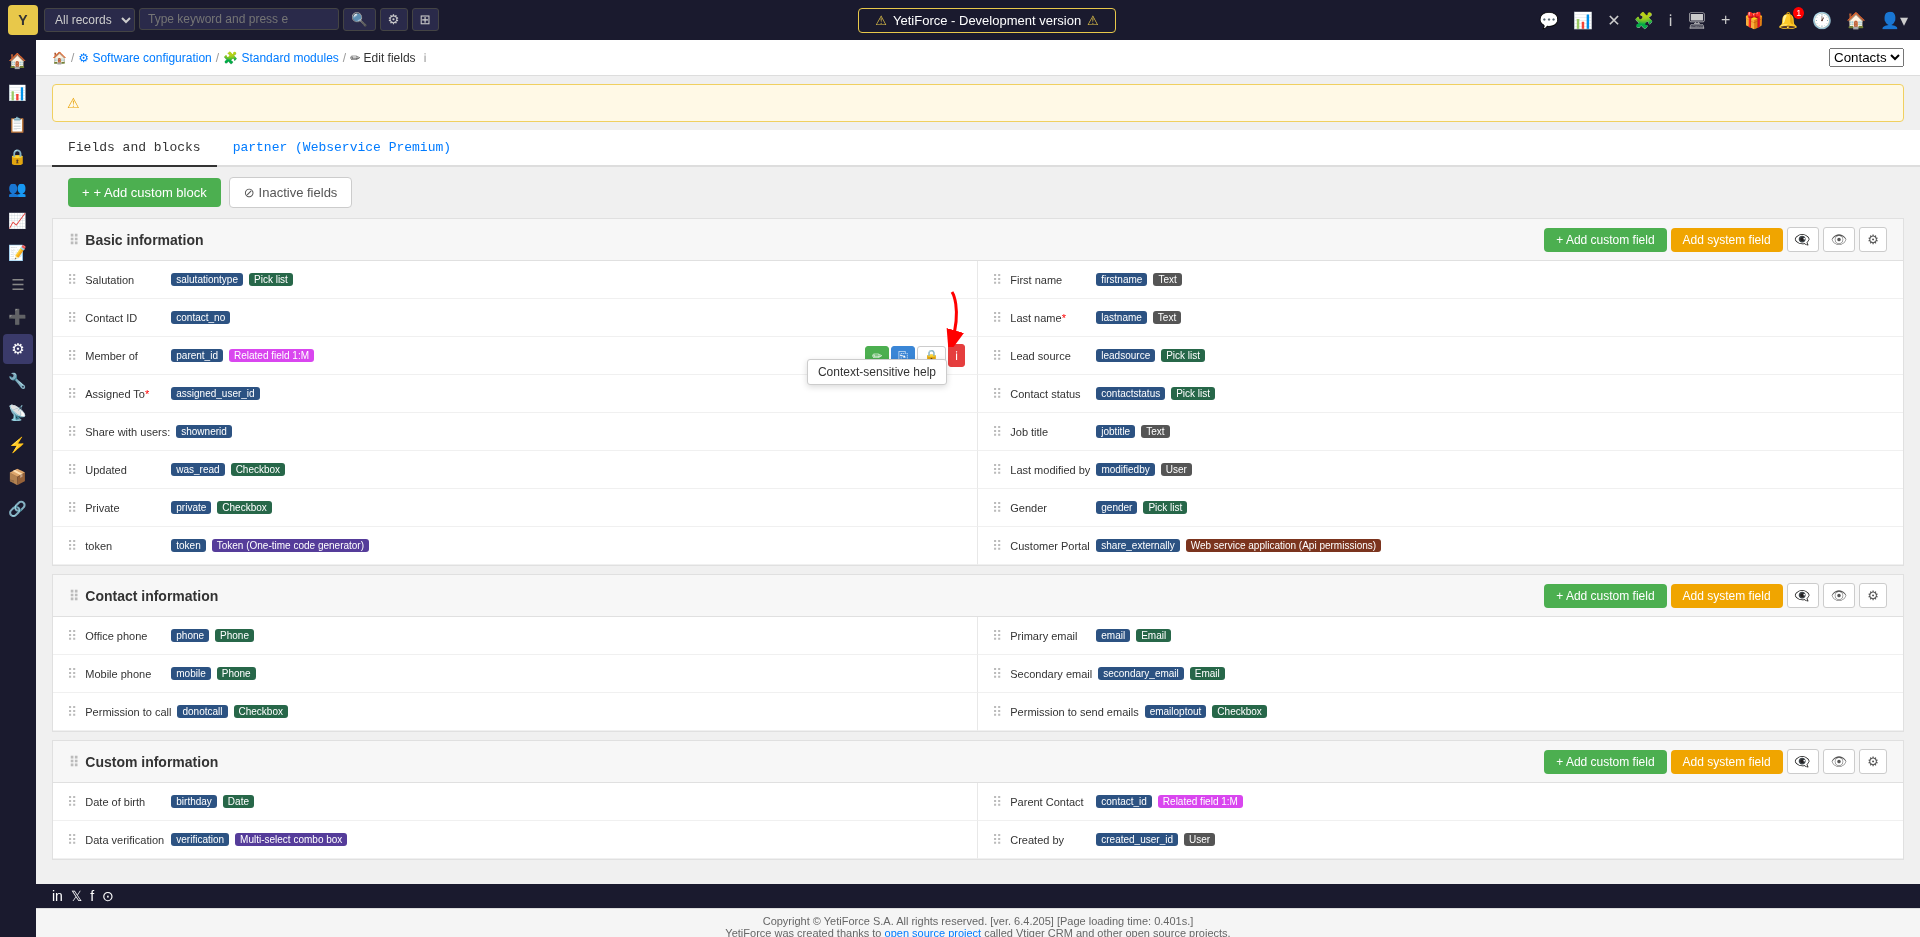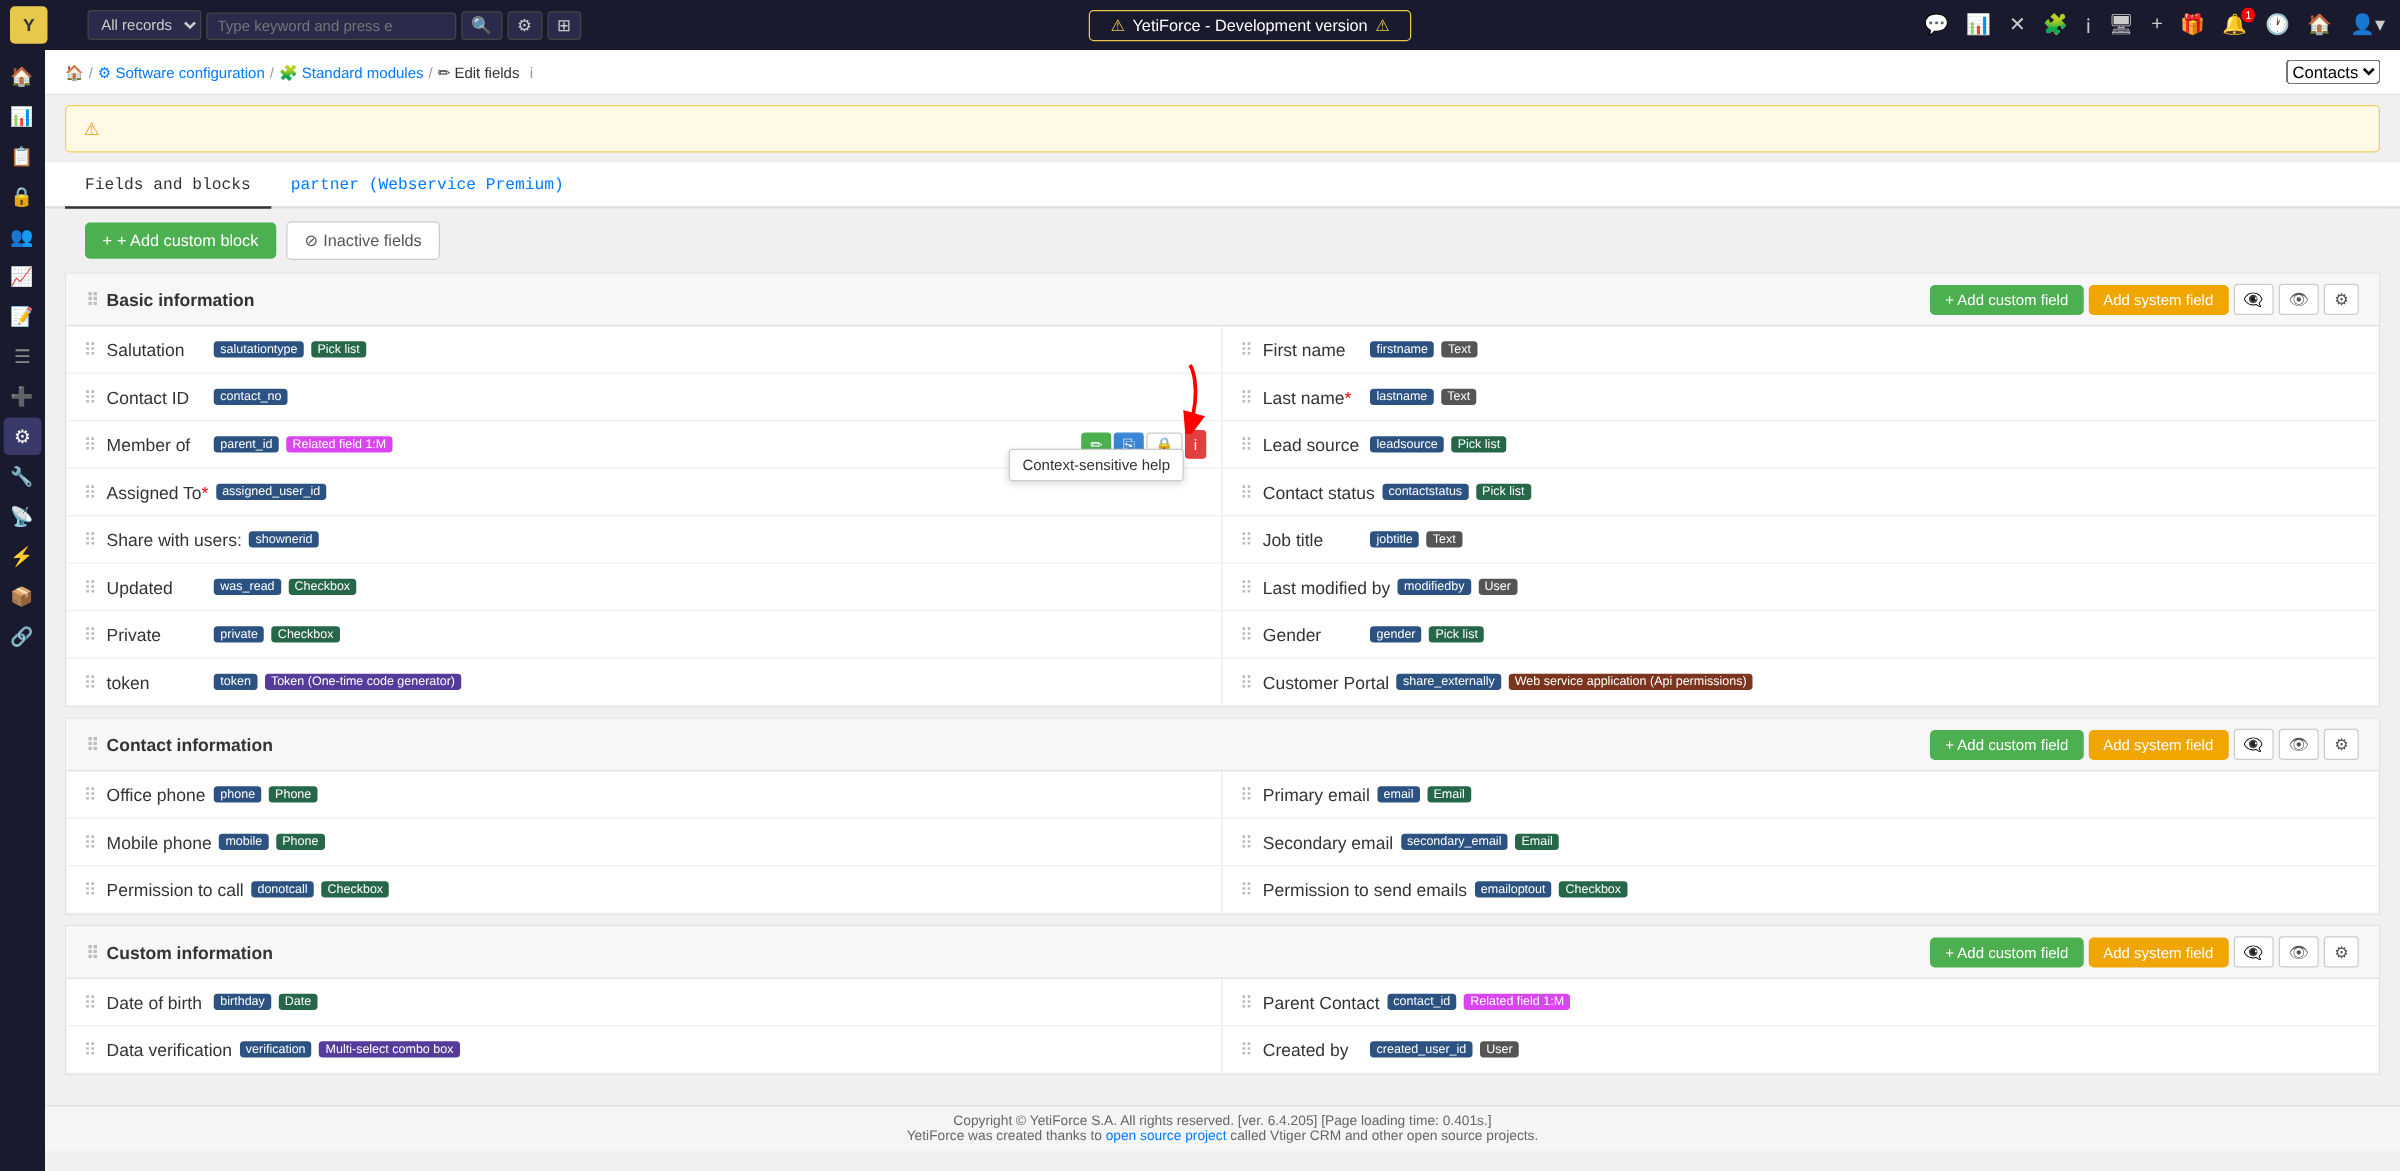--- a/index.html
+++ b/index.html
@@ -26,23 +26,22 @@
       border-radius: 4px;
       display: flex;
       align-items: center;
       justify-content: center;
       font-weight: bold;
       color: #333;
       font-size: 14px;
     }
     .search-area {
       display: flex;
-      align-items: flex-end;
+      align-items: flex-start;
       gap: 4px;
-      margin-left: 26px;
     }
     .search-area select {
       background: #2a2a4a;
       color: #ccc;
       border: 1px solid #444;
       padding: 3px 6px;
       border-radius: 3px;
       font-size: 12px;
     }
     .search-input {
@@ -309,21 +308,21 @@
       position: relative;
     }
     .field-row.left { border-right: 1px solid #e8e8e8; }
     .drag-handle {
       color: #bbb;
       font-size: 14px;
       cursor: grab;
       padding: 2px;
     }
     .field-name {
-      font-size: 14px;
+      font-size: 11px;
       color: #333;
       min-width: 80px;
     }
     .field-name .required { color: red; }
     .field-tag {
       background: #2c5282;
       color: #fff;
       font-size: 10px;
       padding: 1px 5px;
       border-radius: 3px;
@@ -740,20 +739,26 @@
         <div class="field-row">
           <span class="drag-handle">⠿</span>
           <span class="field-name">Created by</span>
           <span class="field-tag">created_user_id</span>
           <span class="field-tag gray">User</span>
         </div>
       </div>
     </div>
   </div>
 
+  <div class="footer-social">
+    <span class="social-icon">in</span>
+    <span class="social-icon">𝕏</span>
+    <span class="social-icon">f</span>
+    <span class="social-icon">⊙</span>
+  </div>
 
   <div class="footer">
     <div>Copyright © YetiForce S.A. All rights reserved. [ver. 6.4.205] [Page loading time: 0.401s.]</div>
     <div>
       <span>YetiForce was created thanks to </span>
       <a href="#">open source project</a>
       <span> called Vtiger CRM and other open source projects.</span>
     </div>
   </div>
 </div>

